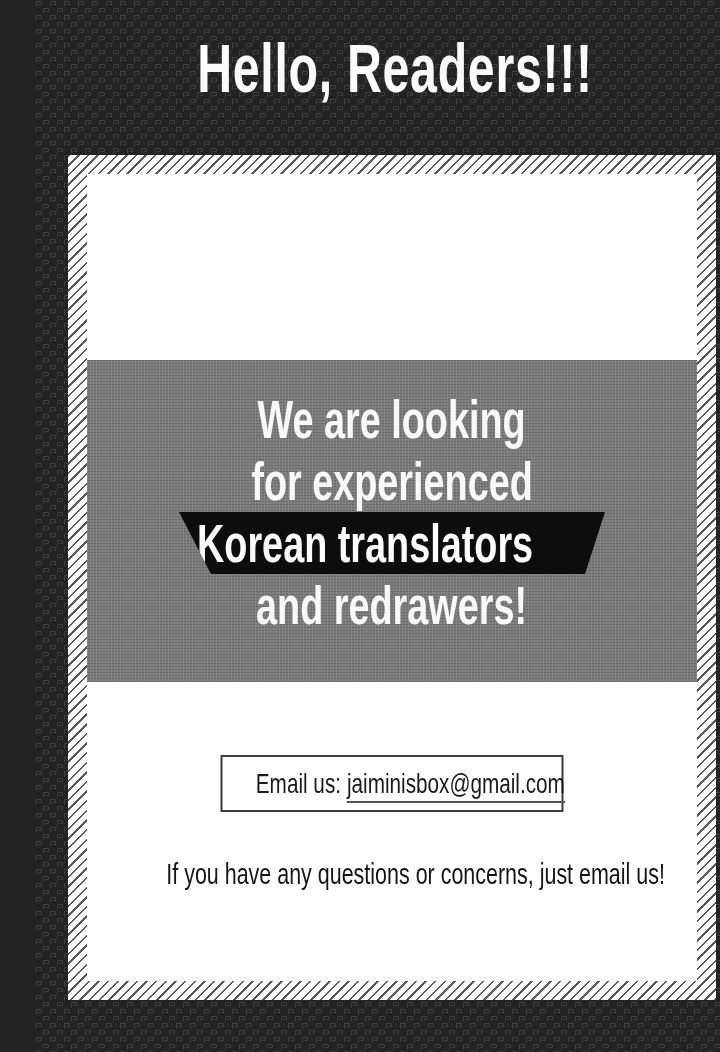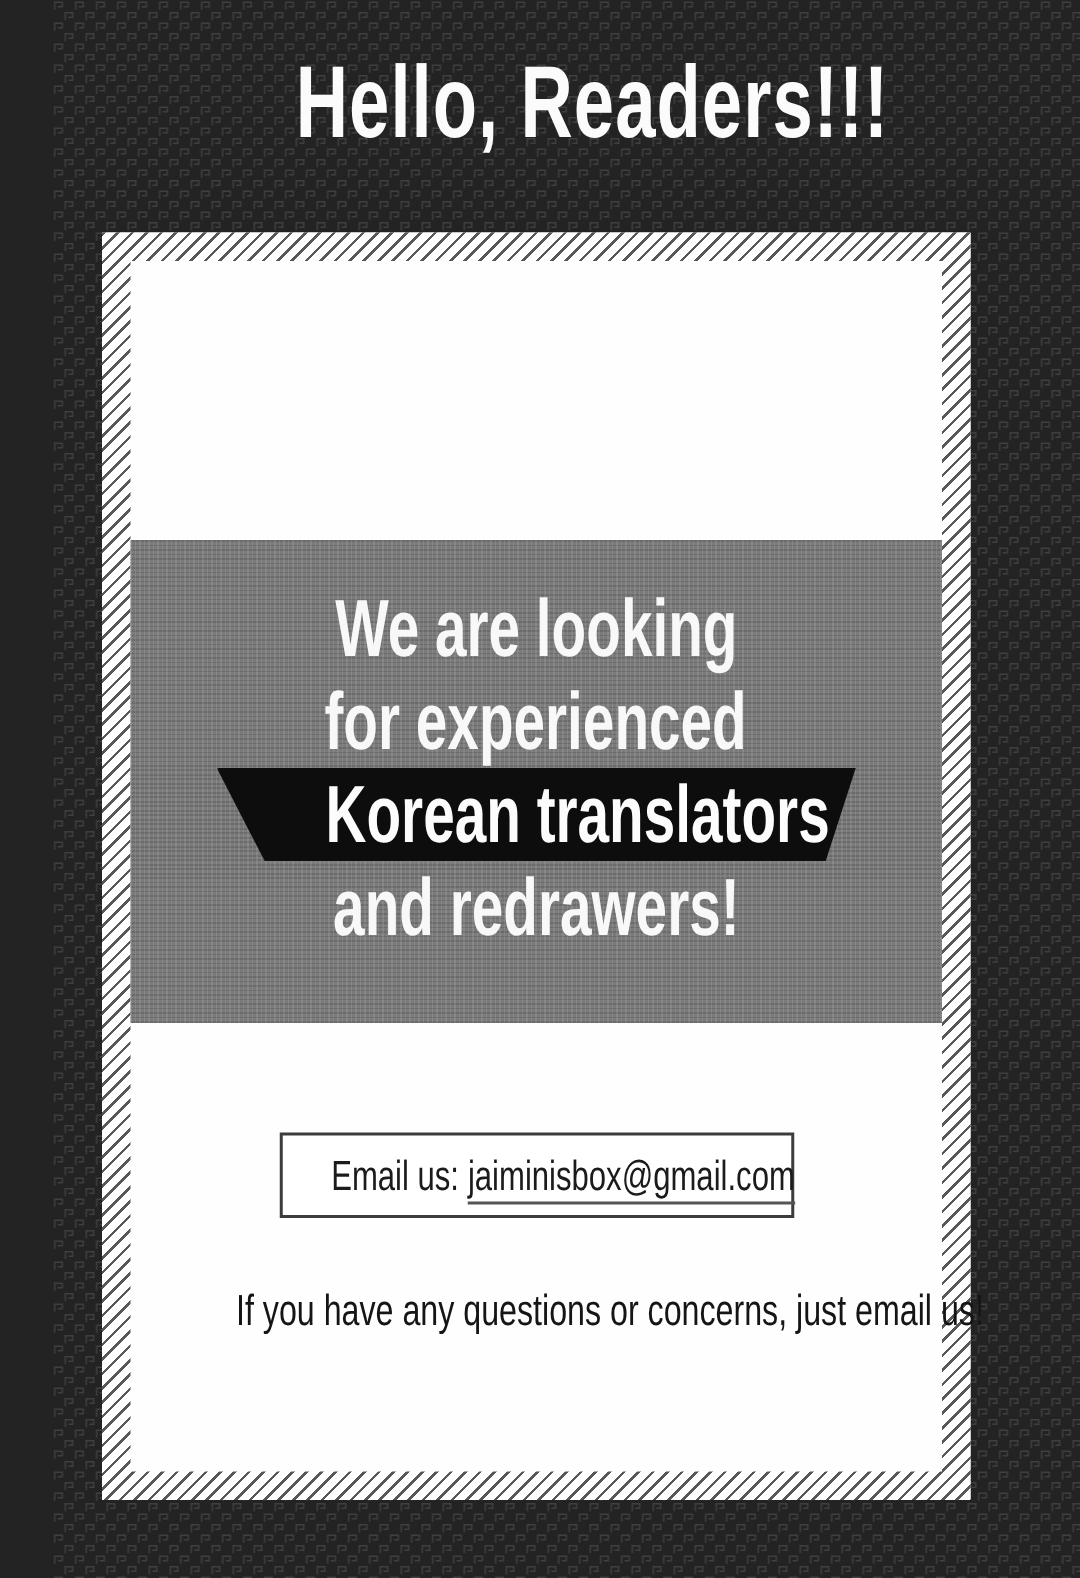--- a/index.html
+++ b/index.html
@@ -10,41 +10,41 @@
   .maze-bg{position:absolute;top:0;left:0;z-index:0;display:block;}
 
   .title{
     position:absolute;top:28px;left:0;width:720px;margin:0;z-index:1;
     text-align:center;font-weight:700;font-size:68px;line-height:80px;
     color:#fbfbfb;letter-spacing:1px;white-space:nowrap;
     transform:scaleX(.71);transform-origin:50% 50%;
   }
 
   .card{
-    position:absolute;left:33px;top:155px;width:579px;height:845px;z-index:1;
+    position:absolute;left:33px;top:155px;width:648px;height:845px;z-index:1;
     background-color:#ffffff;
     background-image:repeating-linear-gradient(135deg,
       #585858 0,#585858 1.7px,#ffffff 1.7px,#ffffff 6.8px);
   }
   .card-inner{position:absolute;top:19px;left:19px;right:19px;bottom:19px;background:#fefefe;}
 
   .gray-band{
     position:absolute;left:0;right:0;top:186px;height:322px;box-sizing:border-box;
     padding-top:28px;display:flex;flex-direction:column;align-items:center;
     background-color:#7b7b7b;
     background-image:
       repeating-linear-gradient(90deg,rgba(255,255,255,.10) 0,rgba(255,255,255,.10) 1px,rgba(0,0,0,0) 1px,rgba(0,0,0,0) 3px),
       repeating-linear-gradient(0deg,rgba(0,0,0,.13) 0,rgba(0,0,0,.13) 1px,rgba(255,255,255,0) 1px,rgba(255,255,255,0) 3px);
   }
   .band-line{
     height:62px;line-height:62px;font-weight:700;font-size:54px;color:#f8f8f8;
     white-space:nowrap;transform:scaleX(.70);transform-origin:50% 50%;
   }
   .black-banner{
-    width:426px;height:62px;display:flex;align-items:center;justify-content:flex-start;
+    width:426px;height:62px;display:flex;align-items:center;justify-content:flex-end;
     background:#0d0d0d;
     clip-path:polygon(0 0,100% 0,95.3% 100%,7.5% 100%);
   }
   .banner-text{
     font-weight:700;font-size:54px;color:#fcfcfc;white-space:nowrap;
     transform:scaleX(.70);transform-origin:50% 50%;
   }
 
   .email-box{
     position:absolute;top:581px;left:50%;transform:translateX(-50%);

